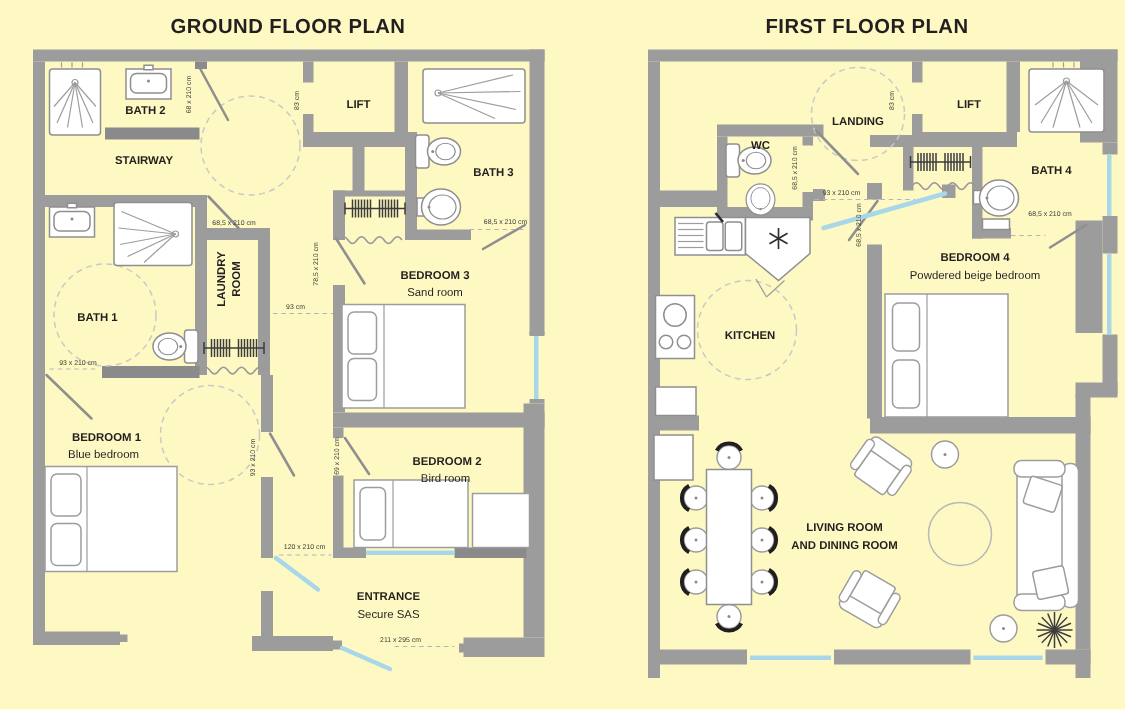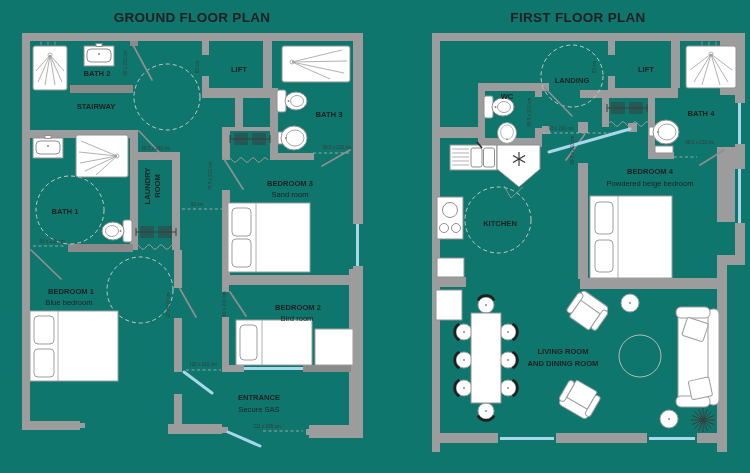--- a/index.html
+++ b/index.html
@@ -1,16 +1,16 @@
 <!DOCTYPE html>
 <html><head>
 <meta charset="utf-8">
 <style>
   html,body{margin:0;padding:0;background:#fff}
-  .canvas{width:750px;height:473px;position:relative;font-family:"Liberation Sans",sans-serif;background:#0f766e}
+  .canvas{width:750px;height:473px;position:relative;font-family:"Liberation Sans",sans-serif;background:#fef9c3}
   svg{display:block}
   .wall{fill:#9c9c9c}
   .wallD{fill:#8a8a8a}
   .fix{fill:#fff;stroke:#9d9d9d;stroke-width:1}
   .fixT{fill:#fff;stroke:#8f8f8f;stroke-width:1}
   .thin{stroke:#9d9d9d;stroke-width:.8;fill:none}
   .dashc{fill:none;stroke:#c9c9c9;stroke-width:1;stroke-dasharray:4 3}
   .dashl{fill:none;stroke:#b5b5b5;stroke-width:.8;stroke-dasharray:3 2.5}
   .doorG{stroke:#8f8f8f;stroke-width:1.7;fill:none;stroke-linecap:round}
   .doorB{stroke:#a9d7ea;stroke-width:3;fill:none;stroke-linecap:round}

